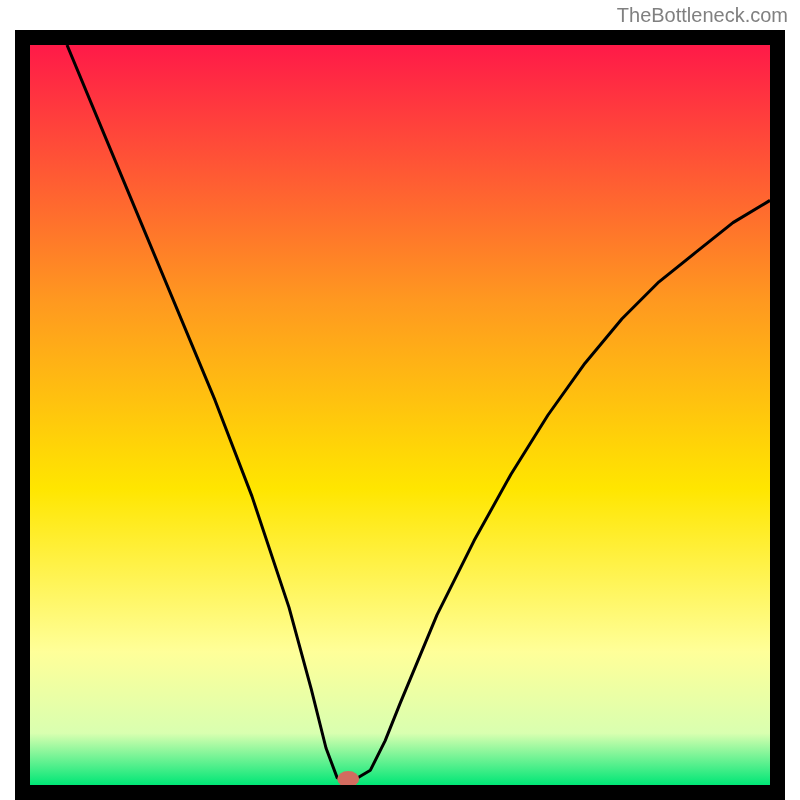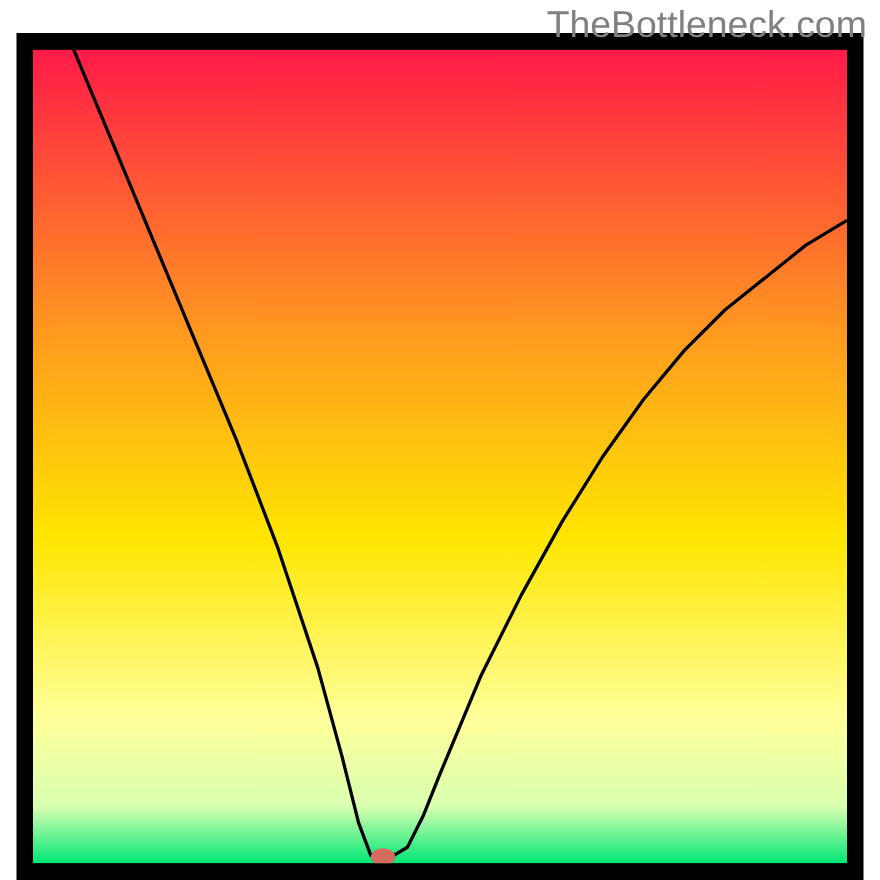--- a/index.html
+++ b/index.html
@@ -13,21 +13,21 @@
   .container {
     position: relative;
     width: 800px;
     height: 800px;
   }
   .watermark {
     position: absolute;
     top: 4px;
     right: 12px;
     font-family: Arial, Helvetica, sans-serif;
-    font-size: 34px;
+    font-size: 20px;
     color: #808080;
     z-index: 10;
   }
   .frame {
     position: absolute;
     top: 30px;
     left: 15px;
     width: 770px;
     height: 770px;
     background: #000000;

